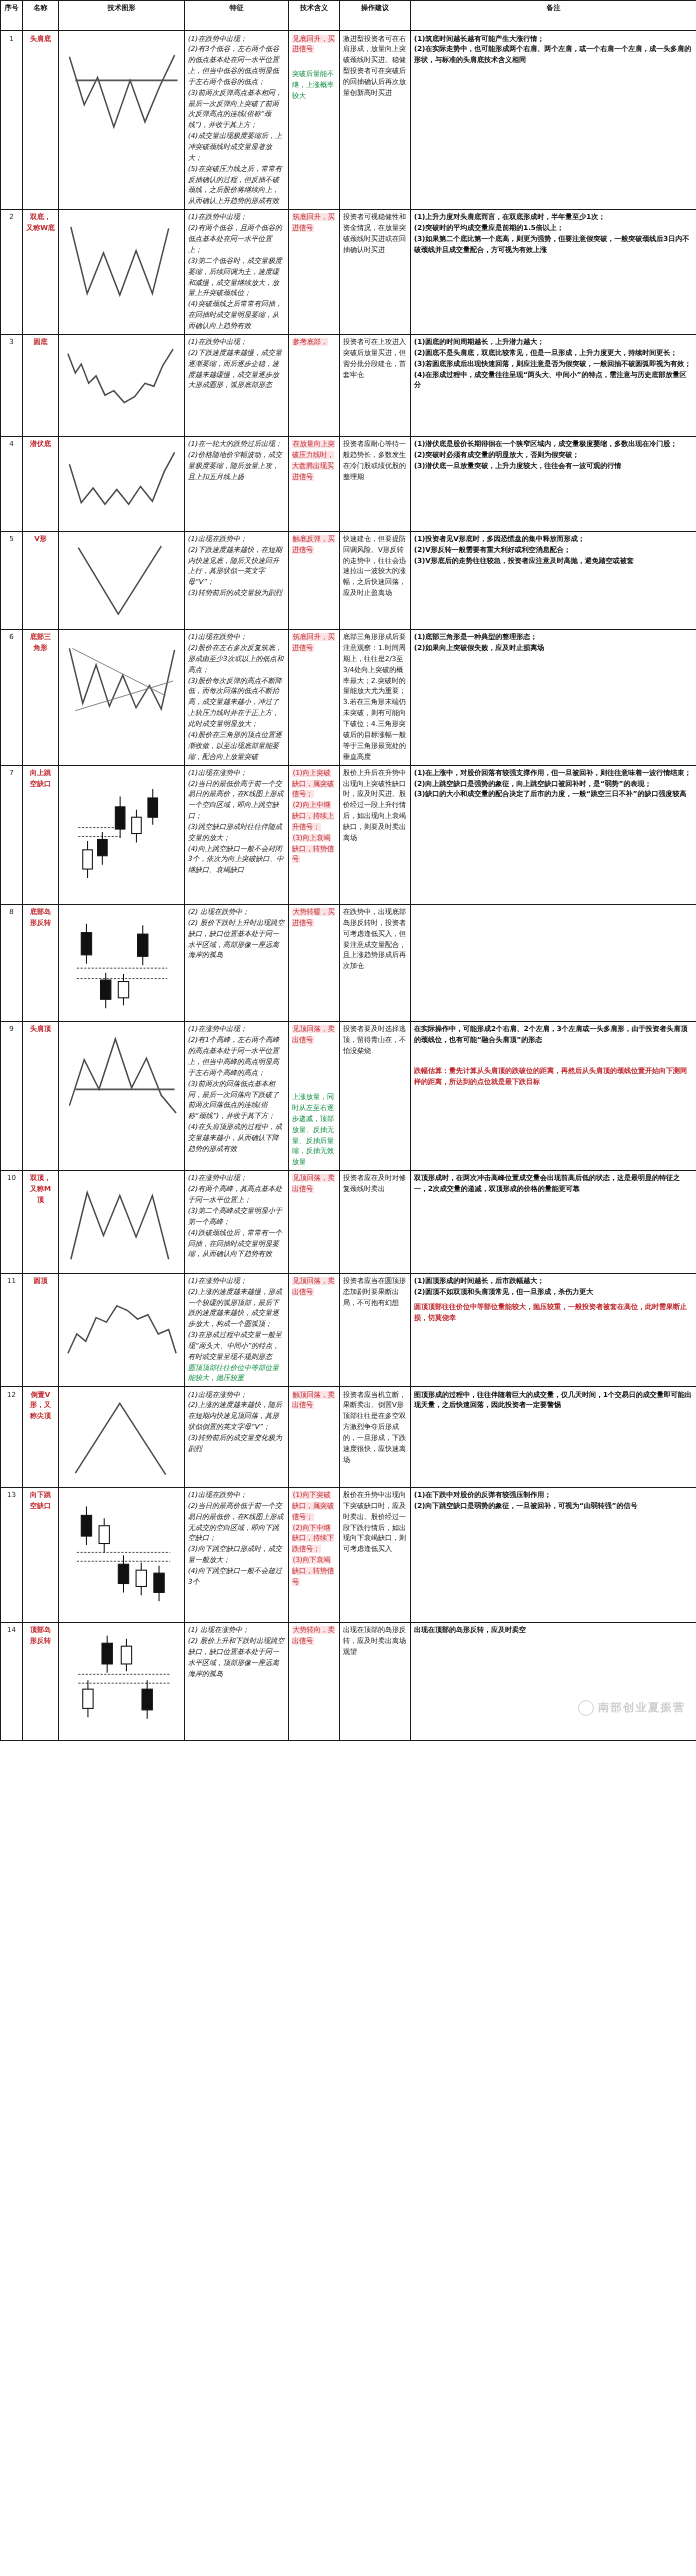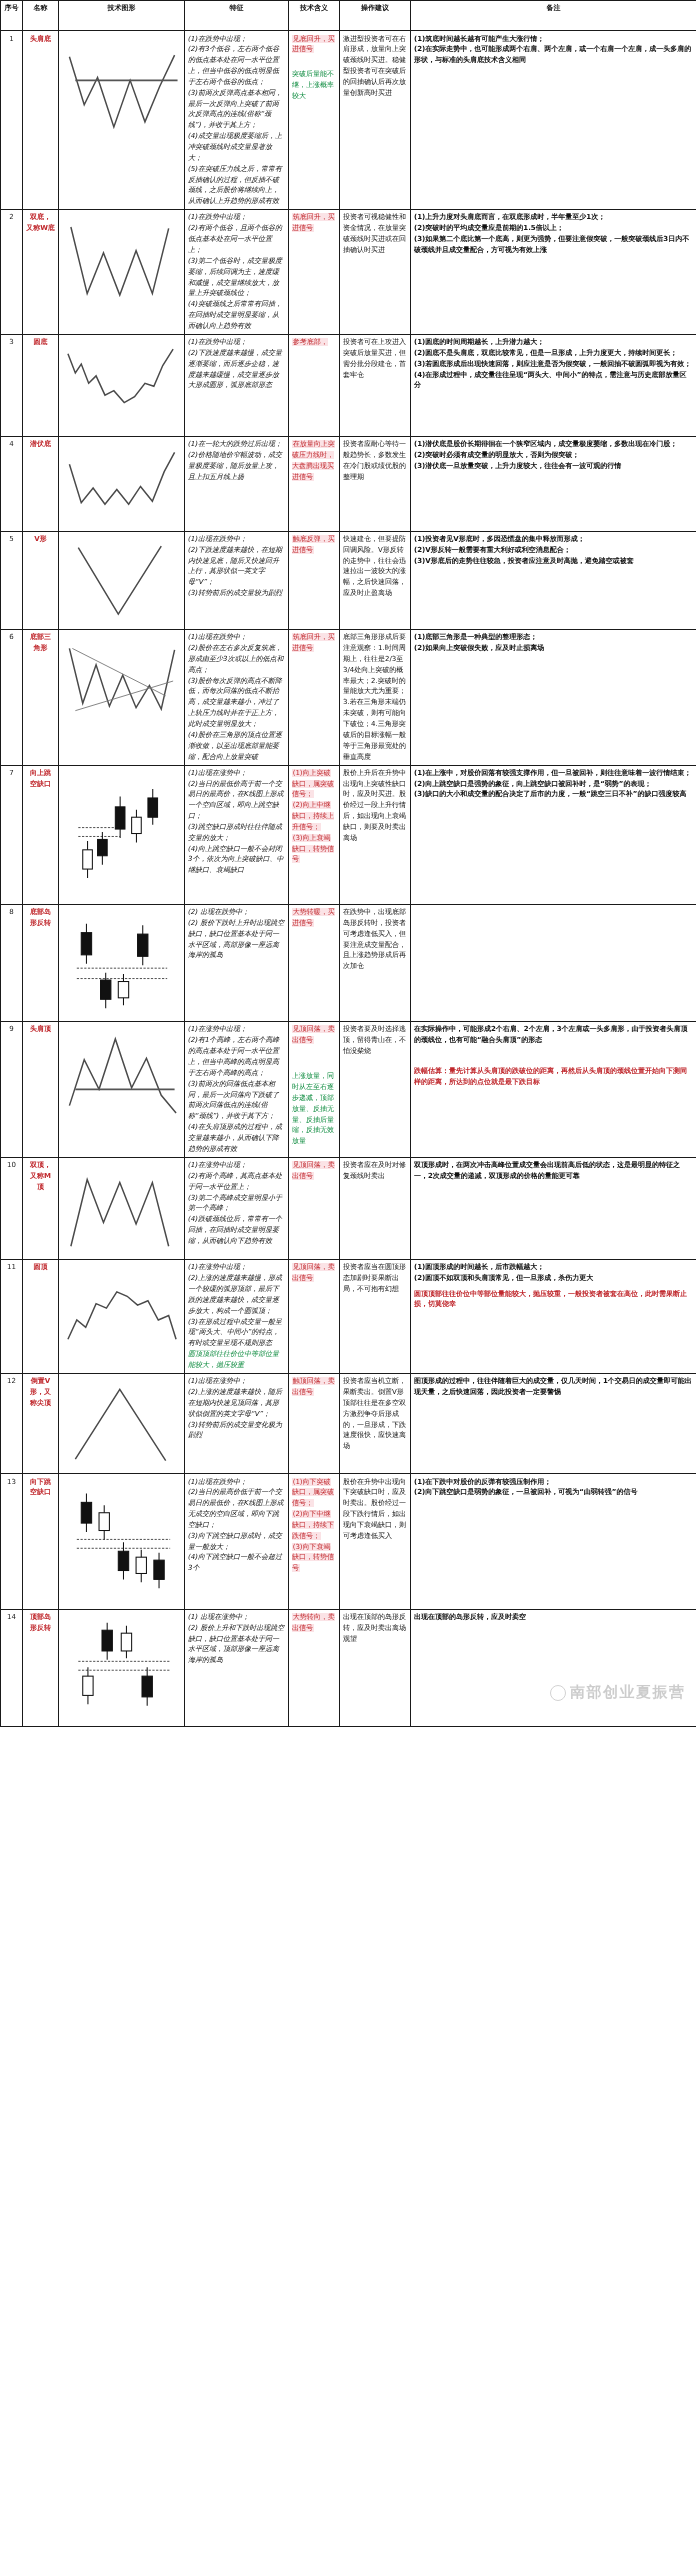--- a/index.html
+++ b/index.html
@@ -15,21 +15,21 @@
   td.nm{text-align:center;vertical-align:middle;color:#c0282d;font-weight:bold;font-size:8.2px;line-height:1.35;}
   td.fig{padding:0;vertical-align:middle;text-align:center;}
   td.feat{font-size:7px;font-style:italic;}
   td.mean{text-align:left;vertical-align:middle;padding:1.5px;}
   td.adv{font-size:7px;}
   td.rem{font-size:7px;font-weight:bold;}
   .sig{display:inline;background:#fbe3e6;color:#c0282d;padding:0 0.7px;}
   .grn{color:#0b8a3d;}
   .redtxt{color:#c0282d;}
   svg{display:block;margin:0 auto;}
-  .wm{position:absolute;right:10.4px;bottom:25px;opacity:.30;color:#5a5a5a;font-size:15px;
+  .wm{position:absolute;right:10.4px;bottom:25px;opacity:.30;color:#5a5a5a;font-size:11px;
     letter-spacing:1.5px;font-weight:bold;display:flex;align-items:center;gap:3.7px;}
   .wm .bird{width:14px;height:14px;border-radius:50%;border:1.5px solid #6a6a6a;display:inline-block;}
   p{margin:0;}
 </style>
 </head>
 <body>
 
 <div id="page">
 
 <table class="pat">
@@ -311,21 +311,21 @@
             </svg>
           </td>
           <td class="feat">
             <p>(1)在涨势中出现；</p>
             <p>(2)有1个高峰，左右两个高峰的高点基本处于同一水平位置上，但当中高峰的高点明显高于左右两个高峰的高点；</p>
             <p>(3)前两次的回落低点基本相同，最后一次回落向下跌破了前两次回落低点的连线(俗称“颈线”)，并收于其下方；</p>
             <p>(4)在头肩顶形成的过程中，成交量越来越小，从而确认下降趋势的形成有效</p>
           </td>
           <td class="mean">
             <p><span class="sig">见顶回落，卖出信号</span></p>
-            <p class="grn" style="margin-top:25px">上涨放量，同时从左至右逐步递减，顶部放量、反抽无量、反抽后量缩，反抽无效放量</p>
+            <p class="grn" style="margin-top:46px">上涨放量，同时从左至右逐步递减，顶部放量、反抽无量、反抽后量缩，反抽无效放量</p>
           </td>
           <td class="adv">
             <p>投资者要及时选择逃顶，留得青山在，不怕没柴烧</p>
           </td>
           <td class="rem">
             <p>在实际操作中，可能形成2个右肩、2个左肩，3个左肩或一头多肩形，由于投资者头肩顶的颈线位，也有可能“融合头肩顶”的形态</p>
             <p class="redtxt" style="margin-top:20px">跌幅估算：量先计算从头肩顶的跌破位的距离，再然后从头肩顶的颈线位置开始向下测同样的距离，所达到的点位就是最下跌目标</p>
           </td>
         </tr>
         <tr>

